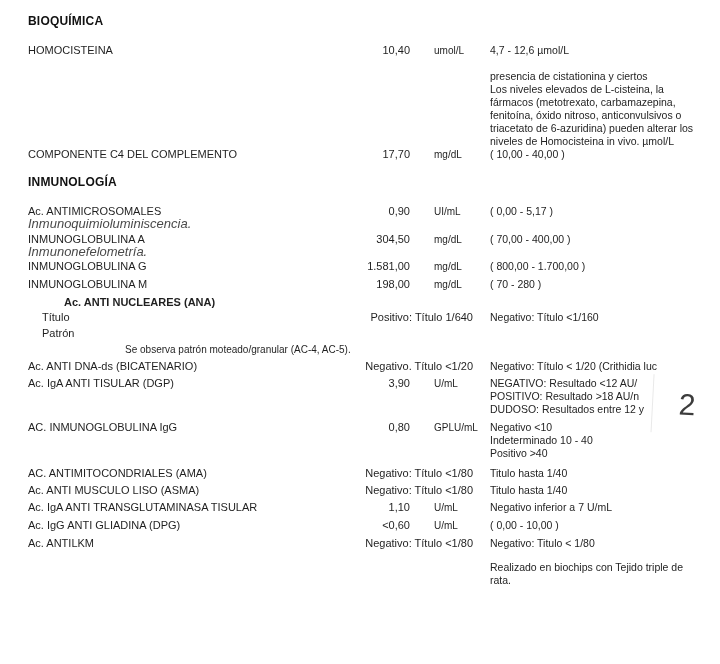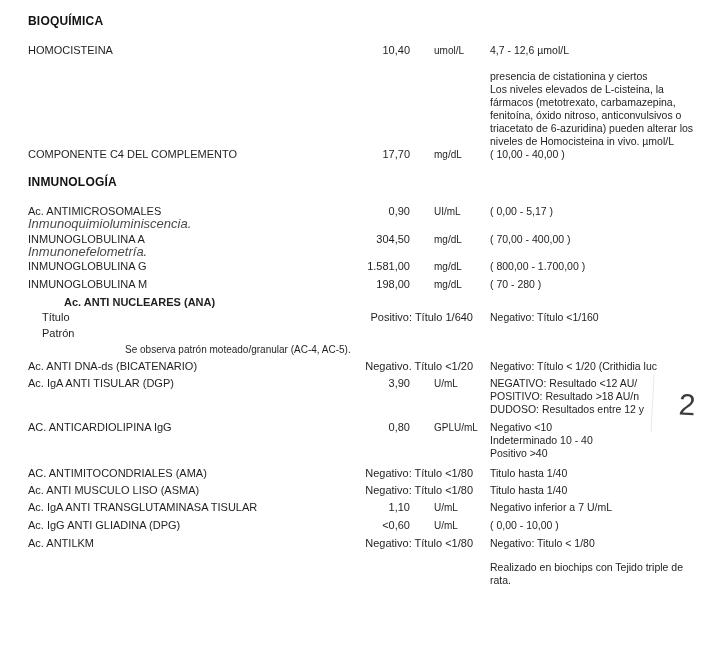--- a/index.html
+++ b/index.html
@@ -150,21 +150,21 @@
           <div class="c-name"><span>Ac. IgA ANTI TISULAR (DGP)</span></div>
           <div class="c-result">3,90</div>
           <div class="c-unit"><span>U/mL</span></div>
           <div class="c-ref">
             <div class="ref-line">NEGATIVO: Resultado &lt;12 AU/</div>
             <div class="ref-line">POSITIVO: Resultado &gt;18 AU/n</div>
             <div class="ref-line">DUDOSO: Resultados entre 12 y</div>
           </div>
         </div>
         <div class="row row-test wide-gap">
-          <div class="c-name"><span>AC. ANTICARDIOLIPINA IgG</span></div>
+          <div class="c-name"><span>AC. INMUNOGLOBULINA IgG</span></div>
           <div class="c-result">0,80</div>
           <div class="c-unit"><span>GPLU/mL</span></div>
           <div class="c-ref">
             <div class="ref-line">Negativo &lt;10</div>
             <div class="ref-line">Indeterminado 10 - 40</div>
             <div class="ref-line">Positivo &gt;40</div>
           </div>
         </div>
         <div class="row row-textline named-test">
           <div class="c-name"><span>AC. ANTIMITOCONDRIALES (AMA)</span></div>

